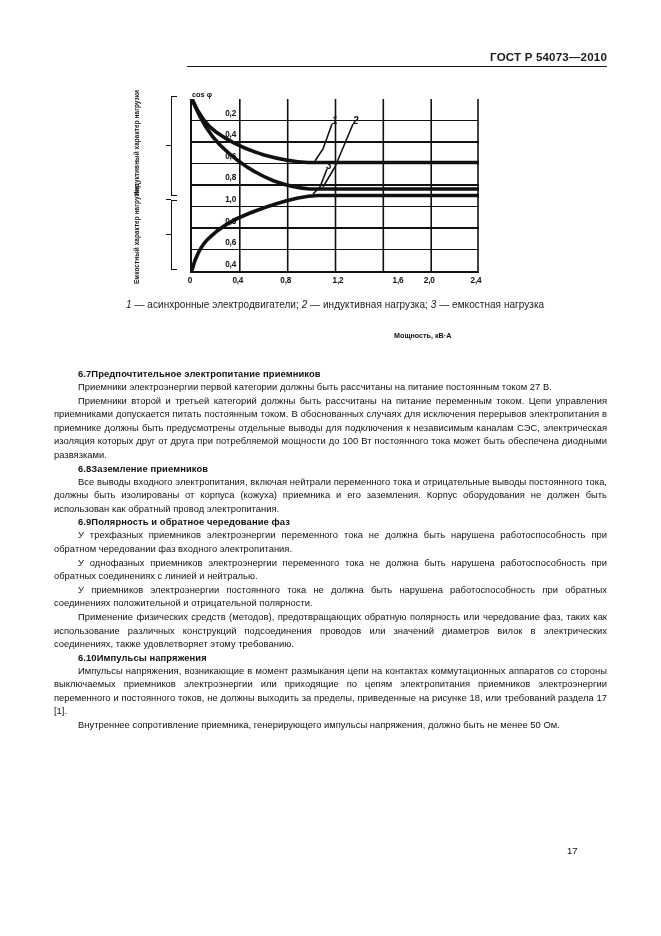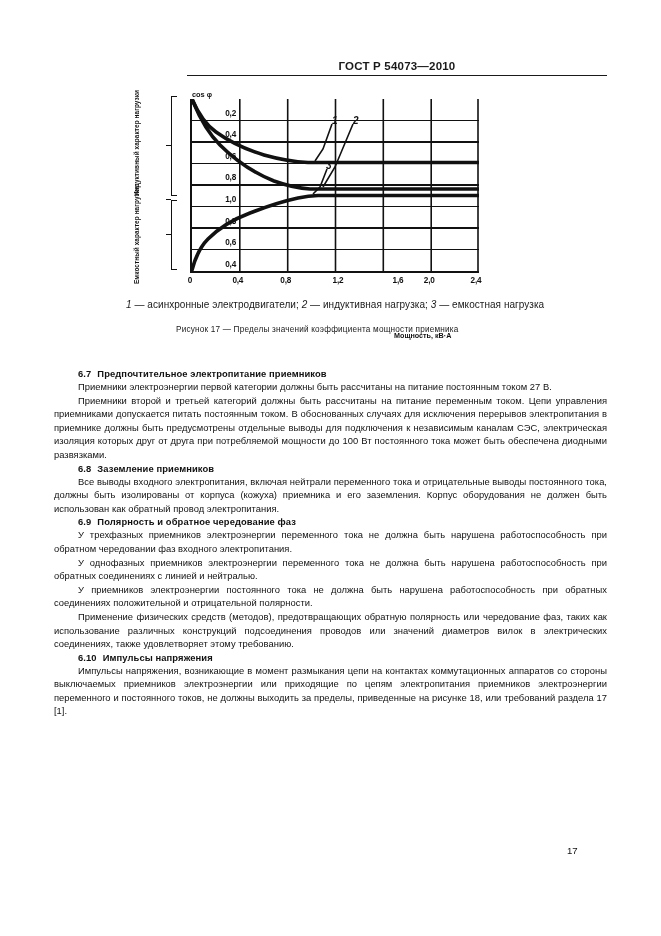--- a/index.html
+++ b/index.html
@@ -17,24 +17,24 @@
     height: 936px;
     background: #ffffff;
     margin: 0 auto;
     overflow: hidden;
     box-sizing: border-box;
   }
 
   
   .header {
     position: absolute;
-    top: 60px;
+    top: 51px;
     right: 54px;
     width: 420px;
-    text-align: center;
+    text-align: right;
   }
   .header .std-no {
     font-size: 11.5px;
     font-weight: bold;
     letter-spacing: 0.2px;
     color: #1a1a1a;
     padding-bottom: 3px;
   }
   .header .rule {
     border-bottom: 1.3px solid #1a1a1a;
@@ -190,21 +190,21 @@
     width: 553px;
   }
   .h {
     font-size: 9.4px;
     font-weight: bold;
     color: #111;
     margin: 0 0 1px 0;
     padding-left: 24px;
     letter-spacing: 0.1px;
   }
-  .h .num { margin-right: 6px; }
+  .h .num { }
   .p {
     font-size: 9.4px;
     color: #111;
     margin: 0;
     text-align: justify;
     text-justify: inter-word;
     line-height: 13.6px;
     text-indent: 24px;
     letter-spacing: 0.02px;
   }
@@ -304,36 +304,36 @@
         <div class="xtick" style="left:208px;">1,6</div>
         <div class="xtick" style="left:239.2px;text-align:center;">2,0</div>
         <div class="xtick" style="left:286px;">2,4</div>
       </div>
 
       <div class="xaxis-title">Мощность, кВ·А</div>
     </div>
 
     <div class="fig-key"><i>1</i><span> — асинхронные электродвигатели; </span><i>2</i><span> —  индуктивная нагрузка; </span><i>3</i><span> —  емкостная нагрузка</span></div>
 
-    <div class="fig-title">Рисунок 17 — Пределы значений коэффициента мощности приемника</div>
   </div>
 
   <div class="body">
 
     <div class="h"><span class="num">6.7</span><span>Предпочтительное электропитание приемников</span></div>
     <p class="p">Приемники электроэнергии первой категории должны быть рассчитаны на питание постоянным током 27 В.</p>
     <p class="p sec">Приемники второй и третьей категорий должны быть рассчитаны на питание переменным током. Цепи управления приемниками допускается питать постоянным током. В обоснованных случаях для исключения перерывов электропитания в приемнике должны быть предусмотрены отдельные выводы для подключения к независимым каналам СЭС, электрическая изоляция которых друг от друга при потребляемой мощности до 100 Вт постоянного тока может быть обеспечена диодными развязками.</p>
 
     <div class="h"><span class="num">6.8</span><span>Заземление приемников</span></div>
     <p class="p sec">Все выводы входного электропитания, включая нейтрали переменного тока и отрицательные выводы постоянного тока, должны быть изолированы от корпуса (кожуха) приемника и его заземления. Корпус оборудования не должен быть использован как обратный провод электропитания.</p>
 
     <div class="h"><span class="num">6.9</span><span>Полярность и обратное чередование фаз</span></div>
     <p class="p">У трехфазных приемников электроэнергии переменного тока не должна быть нарушена работоспособность при обратном чередовании фаз входного электропитания.</p>
     <p class="p">У однофазных приемников электроэнергии переменного тока не должна быть нарушена работоспособность при обратных соединениях с линией и нейтралью.</p>
     <p class="p">У приемников электроэнергии постоянного тока не должна быть нарушена работоспособность при обратных соединениях положительной и отрицательной полярности.</p>
     <p class="p sec">Применение физических средств (методов), предотвращающих обратную полярность или чередование фаз, таких как использование различных конструкций подсоединения проводов или значений диаметров вилок в электрических соединениях, также удовлетворяет этому требованию.</p>
 
     <div class="h"><span class="num">6.10</span><span>Импульсы напряжения</span></div>
     <p class="p">Импульсы напряжения, возникающие в момент размыкания цепи на контактах коммутационных аппаратов со стороны выключаемых приемников электроэнергии или приходящие по цепям электропитания приемников электроэнергии переменного и постоянного токов, не должны выходить за пределы, приведенные на рисунке 18, или требований раздела 17 [1].</p>
+    <p class="p">Внутреннее сопротивление приемника, генерирующего импульсы напряжения, должно быть не менее 50 Ом.</p>
   </div>
 
   <div class="pageno">17</div>
 </div>
 
 </body></html>

